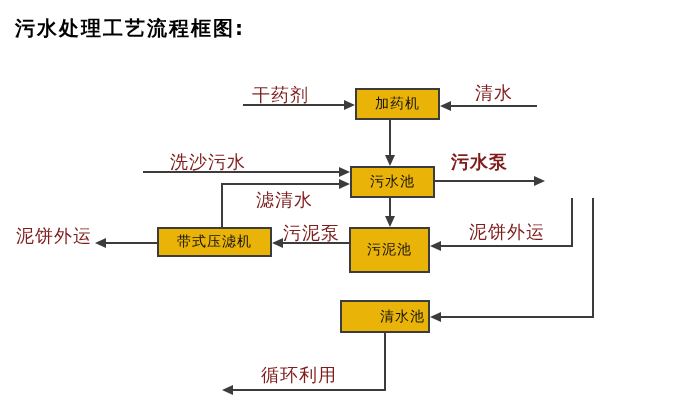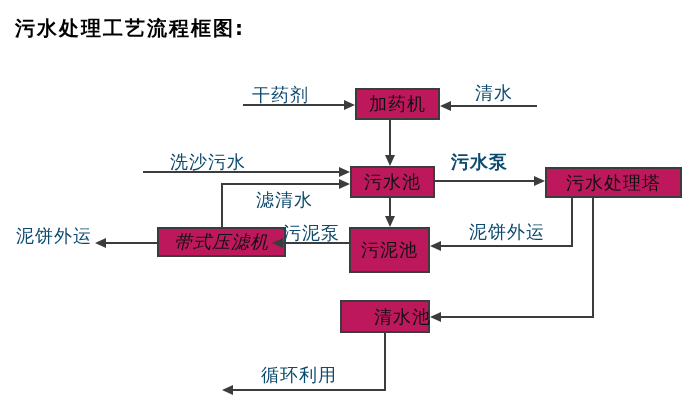--- a/index.html
+++ b/index.html
@@ -17,55 +17,54 @@
     font-size: 20px;
     font-weight: bold;
     letter-spacing: 2px;
     color: #000000;
     white-space: nowrap;
   }
   .box {
     position: absolute;
     box-sizing: border-box;
     border: 2px solid #3c3c3c;
-    background: #be185d;
+    background: #eab308;
     display: flex;
     align-items: center;
     justify-content: center;
-    font-size: 18px;
+    font-size: 14px;
     letter-spacing: 1px;
     color: #111111;
     white-space: nowrap;
   }
   .lbl {
     position: absolute;
     font-size: 18px;
     letter-spacing: 1px;
-    color: #0c4a6e;
+    color: #7f1d1d;
     white-space: nowrap;
   }
   .hline { position: absolute; height: 2px; background: #3c3c3c; }
   .vline { position: absolute; width: 2px; background: #3c3c3c; }
   .ah { position: absolute; width: 0; height: 0; }
   .ah-right { border-top: 5px solid transparent; border-bottom: 5px solid transparent; border-left: 11px solid #3c3c3c; }
   .ah-left  { border-top: 5px solid transparent; border-bottom: 5px solid transparent; border-right: 11px solid #3c3c3c; }
   .ah-down  { border-left: 5px solid transparent; border-right: 5px solid transparent; border-top: 11px solid #3c3c3c; }
 </style>
 </head>
 <body>
 
 <div id="canvas">
 
   <div class="title" style="left:15px; top:15px;">污水处理工艺流程框图:</div>
 
   <div class="box" style="left:355px; top:88px; width:85px; height:32px;">加药机</div>
   <div class="box" style="left:350px; top:166px; width:85px; height:32px;">污水池</div>
-  <div class="box" style="left:545px; top:167px; width:137px; height:31px;">污水处理塔</div>
   <div class="box" style="left:349px; top:227px; width:81px; height:46px;">污泥池</div>
-  <div class="box" style="left:157px; top:227px; width:129px; height:30px;font-style:italic;">带式压滤机</div>
+  <div class="box" style="left:157px; top:227px; width:115px; height:30px;">带式压滤机</div>
   <div class="box" style="left:340px; top:300px; width:90px; height:33px;padding-left:35px;">清水池</div>
 
   <div class="hline" style="left:243px; top:104px; width:103px;"></div>
   <div class="ah ah-right" style="left:344px; top:100px;"></div>
   <div class="lbl" style="left:252px; top:83px;">干药剂</div>
 
   <div class="hline" style="left:449px; top:105px; width:88px;"></div>
   <div class="ah ah-left" style="left:440px; top:101px;"></div>
   <div class="lbl" style="left:475px; top:81px;">清水</div>
 

